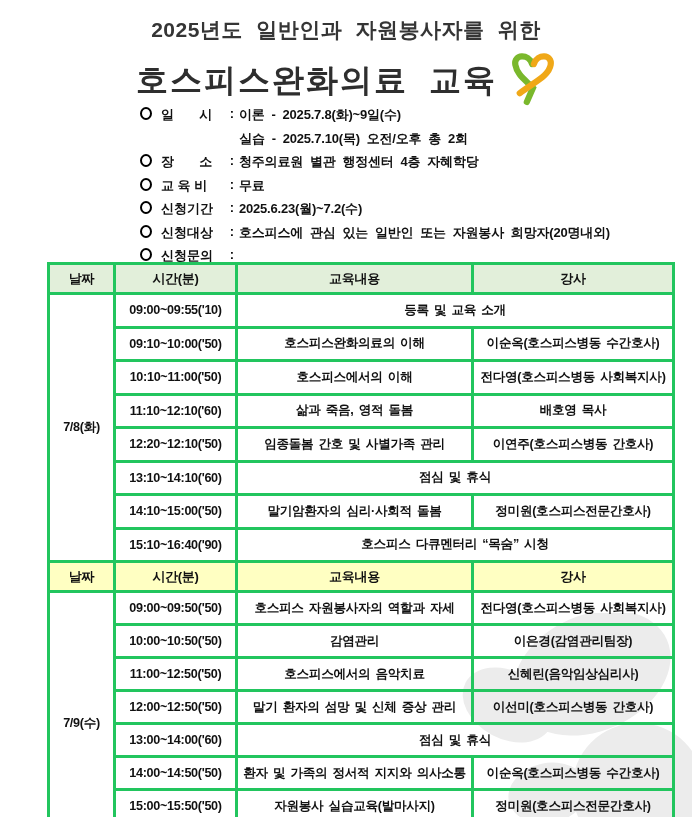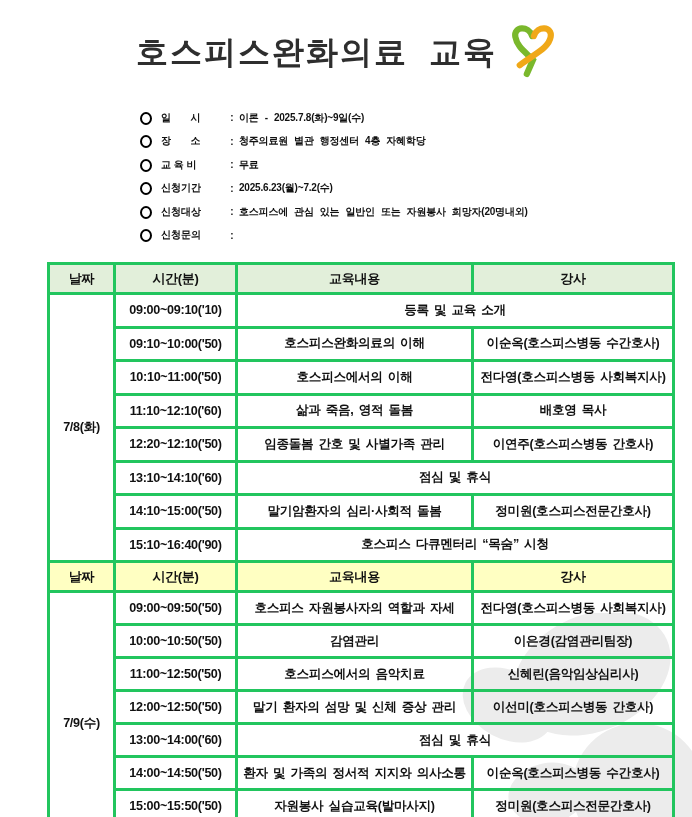--- a/index.html
+++ b/index.html
@@ -16,21 +16,21 @@
   .title-line1{
     font-size:21px;font-weight:bold;color:#353535;letter-spacing:0.5px;
     word-spacing:7px;
   }
   .title-line2-wrap{margin-top:7px;display:flex;justify-content:center;align-items:center;gap:13px;}
   .title-line2{
     font-size:32px;font-weight:bold;color:#2e2e2e;letter-spacing:2px;word-spacing:10px;
   }
   
   .info-block{position:absolute;left:140px;top:106px;width:540px;}
-  .info-row{display:flex;align-items:center;height:23.5px;font-weight:bold;font-size:10px;color:#111;}
+  .info-row{display:flex;align-items:flex-start;height:23.5px;font-weight:bold;font-size:13px;color:#111;}
   .marker{
     flex:0 0 auto;width:8px;height:9px;border:2.6px solid #000;border-radius:50%;
     margin-right:9px;margin-top:1px;
   }
   .marker-spacer{flex:0 0 auto;width:21.2px;}
   .info-label{flex:0 0 auto;display:inline-block;width:64px;white-space:pre;}
   .info-colon{flex:0 0 auto;display:inline-block;width:14px;text-align:center;}
   .colon-spacer{flex:0 0 auto;display:inline-block;width:78px;}
   .info-value{white-space:pre;word-spacing:3.5px;letter-spacing:-0.2px;}
   
@@ -61,39 +61,45 @@
       <ellipse cx="66" cy="92" rx="48" ry="34" transform="rotate(28 66 92)"></ellipse>
       <circle cx="196" cy="176" r="66"></circle>
       <ellipse cx="106" cy="180" rx="40" ry="30" transform="rotate(-12 106 180)"></ellipse>
     </g>
   </svg>
 </div>
 
 <div class="layer">
 
   <div class="title-block">
+    <div class="title-line1">2025년도 일반인과 자원봉사자를 위한</div>
     <div class="title-line2-wrap">
       <span class="title-line2">호스피스완화의료 교육</span>
       <span>
         <svg width="46" height="56" viewBox="0 0 52 62">
           <path id="ribbon-green" d="M25 14 C21 2, 4 3, 6 15 C8 26, 16 31, 26 41 L19 57" fill="none" stroke-width="7" stroke-linecap="round" stroke="#7ab82c"></path>
           <path id="ribbon-orange" d="M27 14 C31 2, 48 3, 46 15 C44 27, 30 33, 11 47" fill="none" stroke-width="7" stroke-linecap="round" stroke="#f0a818"></path>
         </svg>
       </span>
     </div>
   </div>
 
   <div class="info-block">
       <div class="info-row">
         <span class="marker"></span>
         <span class="info-label">일       시</span>
         <span class="info-colon">:</span>
         <span class="info-value">이론 - 2025.7.8(화)~9일(수)</span>
       </div>
       <div class="info-row">
+        <span class="marker-spacer"></span>
+        <span class="colon-spacer"></span>
+        <span class="info-value">실습 - 2025.7.10(목) 오전/오후 총 2회</span>
+      </div>
+      <div class="info-row">
         <span class="marker"></span>
         <span class="info-label">장       소</span>
         <span class="info-colon">:</span>
         <span class="info-value">청주의료원 별관 행정센터 4층 자혜학당</span>
       </div>
       <div class="info-row">
         <span class="marker"></span>
         <span class="info-label">교 육 비</span>
         <span class="info-colon">:</span>
         <span class="info-value">무료</span>
@@ -121,21 +127,21 @@
     <table class="schedule">
       <tbody>
           <tr>
             <th class="col-date" style="background: rgb(226, 239, 218);">날짜</th>
             <th class="col-time" style="background: rgb(226, 239, 218);">시간(분)</th>
             <th class="col-content" style="background: rgb(226, 239, 218);">교육내용</th>
             <th class="col-lect" style="background: rgb(226, 239, 218);">강사</th>
           </tr>
           <tr class="body-row t0">
             <td class="date-cell col-date" rowspan="8">7/8(화)</td>
-            <td class="col-time">09:00~09:10('10)</td>
+            <td class="col-time">09:00~09:55('10)</td>
             <td class="col-content" colspan="2">등록 및 교육 소개</td>
           </tr>
           <tr class="body-row t0">
             <td class="col-time">09:10~10:00('50)</td>
             <td class="col-content">호스피스완화의료의 이해</td>
             <td class="col-lect">이순옥(호스피스병동 수간호사)</td>
           </tr>
           <tr class="body-row t0">
             <td class="col-time">10:10~11:00('50)</td>
             <td class="col-content">호스피스에서의 이해</td>

